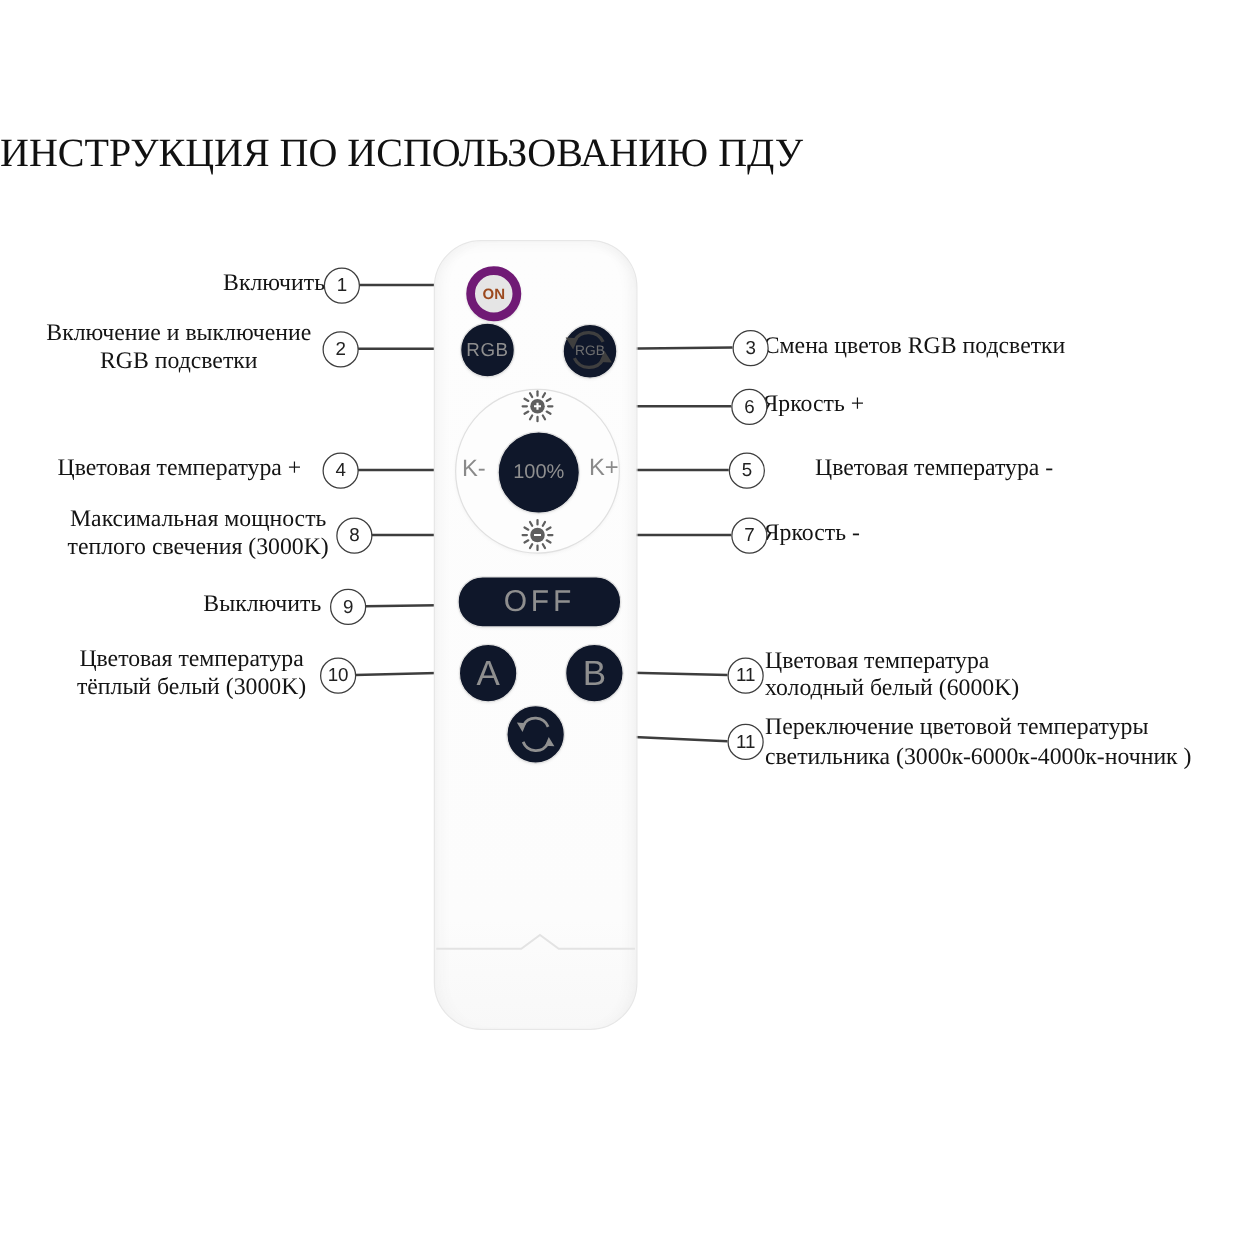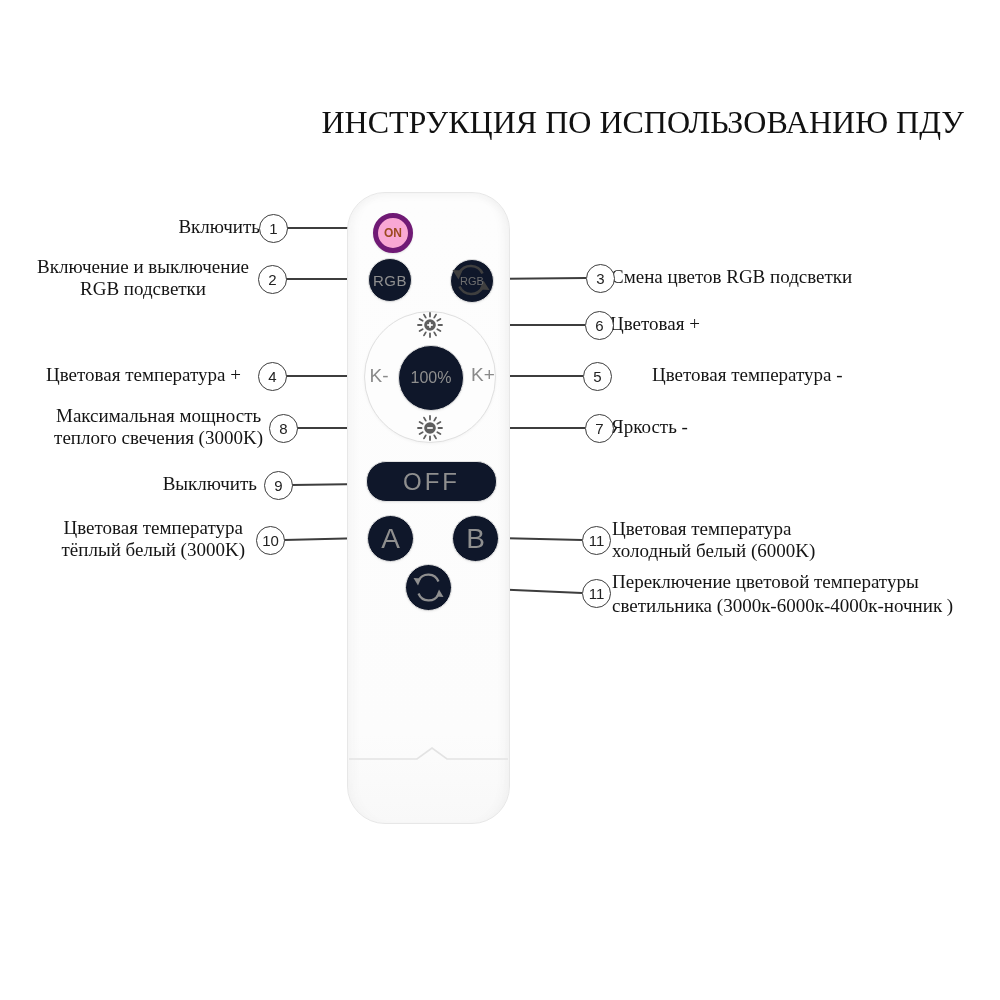--- a/index.html
+++ b/index.html
@@ -1,34 +1,34 @@
 <!DOCTYPE html>
 <html><head>
 <meta charset="utf-8">
 <style>
   html,body{margin:0;padding:0;background:#fff;}
   .canvas{position:relative;width:1000px;height:1000px;background:#ffffff;overflow:hidden;
           font-family:"Liberation Serif", serif;color:#141414;}
 
   
-  .title{position:absolute;top:104px;left:0;width:964px;text-align:right;
+  .title{position:absolute;top:104px;left:0;width:964px;text-align:left;
          font-size:32px;font-weight:400;color:#111;white-space:nowrap;}
 
   
   .remote{position:absolute;left:347px;top:192px;width:163px;height:632px;
           background:linear-gradient(180deg,#fdfdfd 0%,#fcfcfc 86%,#f8f8f8 100%);
           border:1px solid #e7e7e7;border-radius:38px;box-sizing:border-box;
           box-shadow:inset -10px 0 14px -10px #e9e9e9, inset 10px 0 14px -10px #ededed,
                      inset 0 10px 12px -10px #f1f1f1;}
   .btn{position:absolute;display:flex;align-items:center;justify-content:center;
        background:#0f172a;border:1px solid #e2e2e2;border-radius:50%;
        font-family:"Liberation Sans", sans-serif;color:#8f8f8f;
        box-shadow:0 1px 2px rgba(0,0,0,0.05);}
-  .btn-on{left:373px;top:213px;width:30px;height:30px;background:#f9a8d4;
-          border:5px solid #701a75;color:#9c4a1f;font-size:12px;font-weight:bold;
+  .btn-on{left:373px;top:213px;width:30px;height:30px;background:#e5e5e5;
+          border:7px solid #701a75;color:#9c4a1f;font-size:12px;font-weight:bold;
           box-shadow:0 1px 2px rgba(0,0,0,0.12);}
   .btn-rgb{left:368px;top:258px;width:42px;height:42px;font-size:15px;letter-spacing:.5px;}
   .btn-rgbcycle{left:450px;top:259px;width:42px;height:42px;font-size:11px;color:#6f6f6f;}
   .btn-rgbcycle .glyph{position:absolute;left:-1px;top:-1px;}
   .btn-rgbcycle .cap{position:relative;z-index:2;}
   .dial{position:absolute;left:364px;top:311px;width:130px;height:130px;border-radius:50%;
         background:#fdfdfd;border:1px solid #e0e0e0;box-shadow:0 1px 3px rgba(0,0,0,0.04);}
   .dial-center{left:398px;top:345px;width:64px;height:64px;font-size:16px;}
   .k-label{position:absolute;font-family:"Liberation Sans", sans-serif;font-size:19px;
            color:#8a8a8a;width:40px;text-align:center;}
@@ -197,21 +197,21 @@
     <span>Включение и выключение</span>
     <span>RGB подсветки</span>
   </div>
   <div class="lbl lbl-r" id="l4">
     <span>Цветовая температура +</span>
   </div>
   <div class="lbl lbl-l" id="l5">
     <span>Цветовая температура -</span>
   </div>
   <div class="lbl lbl-l" id="l6">
-    <span>Цветовая +</span>
+    <span>Яркость +</span>
   </div>
   <div class="lbl lbl-l" id="l7">
     <span>Яркость -</span>
   </div>
   <div class="lbl lbl-c" id="l8">
     <span>Максимальная мощность</span>
     <span>теплого свечения (3000K)</span>
   </div>
   <div class="lbl lbl-r" id="l9">
     <span>Выключить</span>

